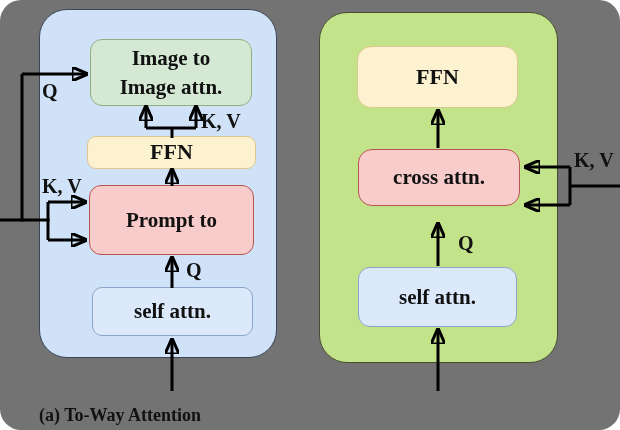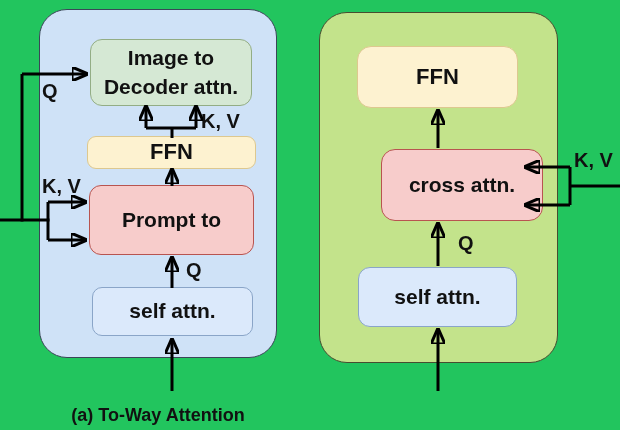--- a/index.html
+++ b/index.html
@@ -1,21 +1,22 @@
 <!DOCTYPE html>
 <html style="--panel-a-fill: #cfe2f7; --panel-a-border: #3a4657; --panel-b-fill: #c3e38b; --panel-b-border: #474d30; --green-box-fill: #d5e8d4; --green-box-border: #93ad85; --ffn-fill: #fdf2d0; --ffn-border: #ddc88f; --red-box-fill: #f7cccb; --red-box-border: #b85450; --blue-box-fill: #dbe9fb; --blue-box-border: #8aa5c8; --arrow-color: #000000;"><head>
 <meta charset="utf-8">
 <style>
   html, body { margin: 0; padding: 0; background: #ffffff; }
   #stage {
     position: relative;
     width: 620px; height: 430px;
-    background: #22c55e;
-    font-family: Liberation Sans, sans-serif;
+    background: #737373;
+    font-family: Liberation Serif, serif;
     overflow: hidden;
+    border-radius: 21px;
   }
   .abs { position: absolute; box-sizing: border-box; }
 
   
   .panel { border-radius: 28px; }
   .panel-a {
     left: 39px; top: 9px; width: 238px; height: 349px;
     background: var(--panel-a-fill, #cfe2f7);
     border: 1.5px solid var(--panel-a-border, #3a4657);
   }
@@ -57,24 +58,24 @@
     border: 1px solid var(--blue-box-border, #8aa5c8);
     border-radius: 10px; font-size: 21px;
   }
   .node-ffn-b {
     left: 357px; top: 46px; width: 161px; height: 62px;
     background: var(--ffn-fill, #fdf2d0);
     border: 1.5px solid var(--ffn-border, #ddc88f);
     border-radius: 14px; font-size: 22px;
   }
   .node-cross-b {
-    left: 358px; top: 149px; width: 162px; height: 72px;
+    left: 358px; top: 149px; width: 162px; height: 57px;
     background: var(--red-box-fill, #f7cccb);
     border: 1.5px solid var(--red-box-border, #b85450);
-    border-radius: 14px; font-size: 21px; margin-left: 23px;
+    border-radius: 14px; font-size: 21px;
   }
   .node-self-b {
     left: 358px; top: 267px; width: 159px; height: 60px;
     background: var(--blue-box-fill, #dbe9fb);
     border: 1.5px solid var(--blue-box-border, #8aa5c8);
     border-radius: 12px; font-size: 21px;
   }
 
   
   .flow-label {
@@ -84,41 +85,41 @@
   .lbl-q-ext-a   { left: 42px;  top: 81px;  }
   .lbl-kv-ext-a  { left: 42px;  top: 176px; }
   .lbl-kv-fork-a { left: 201px; top: 111px; }
   .lbl-q-a       { left: 186px; top: 260px; }
   .lbl-q-b       { left: 458px; top: 233px; }
   .lbl-kv-ext-b  { left: 574px; top: 150px; }
 
   
   .caption {
     font-weight: bold; font-size: 18px; color: #111;
-    text-align: center; line-height: 1;
+    line-height: 1;
   }
   .caption-a { left: 39px;  top: 406px; width: 238px; }
   .caption-b { left: 319px; top: 406px; width: 219px; }
 
   
   #arrows { left: 0; top: 0; width: 620px; height: 430px; pointer-events: none; }
   #arrows path { stroke: #000; stroke-width: 3; fill: none; }
 </style>
 </head>
 <body>
 
 <div id="stage">
 
   <div class="abs panel panel-a"></div>
 
   <div class="abs panel panel-b"></div>
 
   <div class="abs node node-green">
     <span>Image to</span>
-    <span>Decoder attn.</span>
+    <span>Image attn.</span>
   </div>
 
   <div class="abs node node-ffn-a">
     <span>FFN</span>
   </div>
 
   <div class="abs node node-red-a">
     <span>Prompt to</span>
   </div>
 

